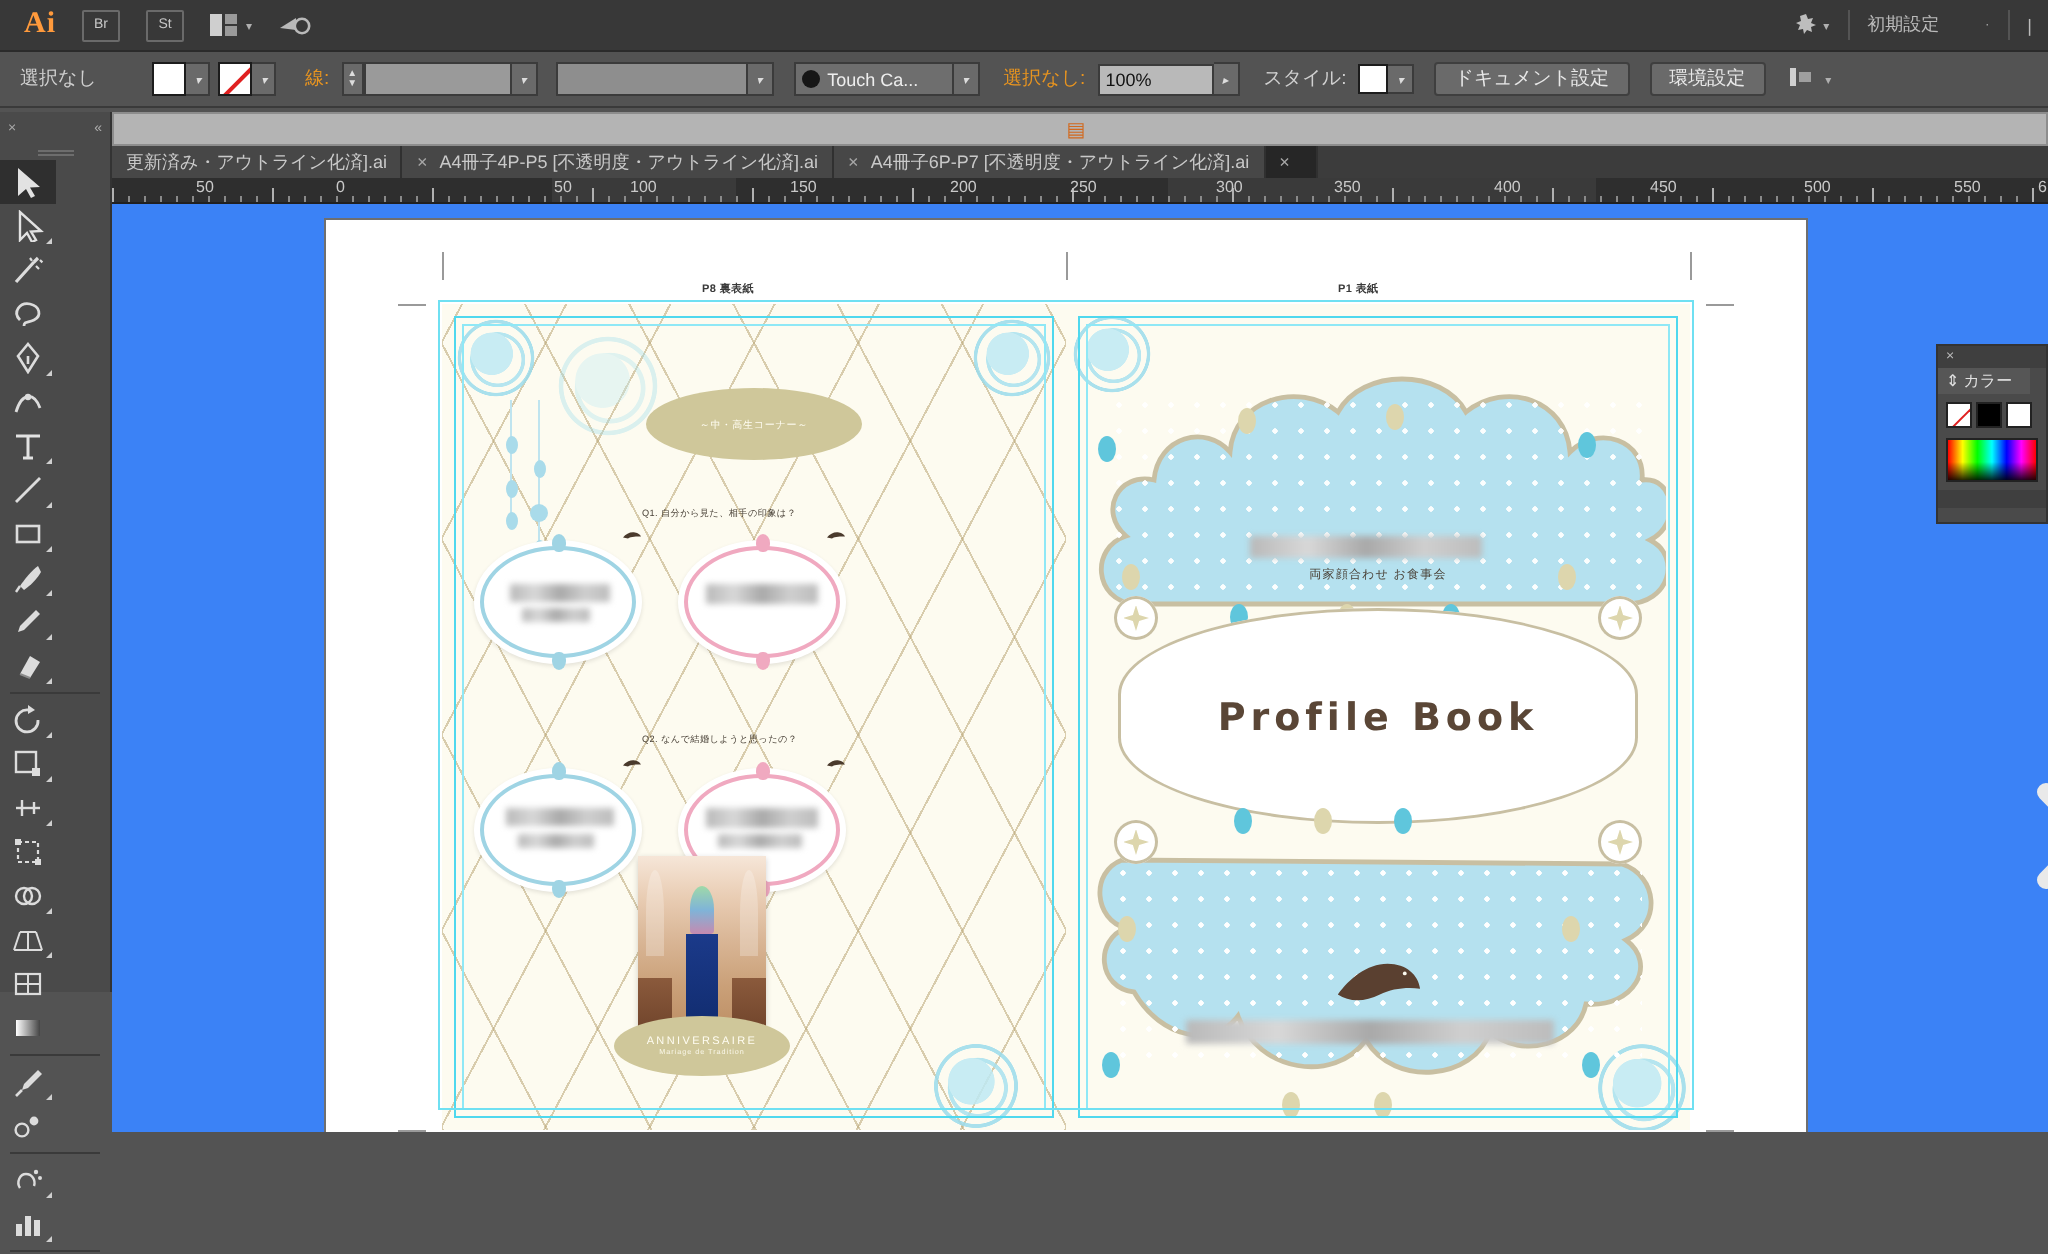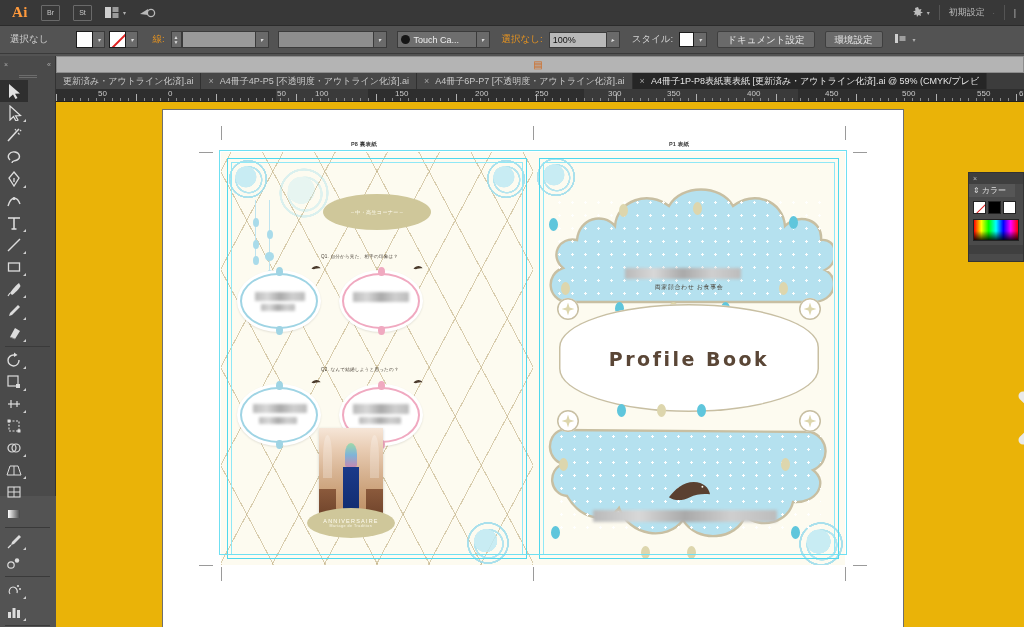--- a/index.html
+++ b/index.html
@@ -25,21 +25,21 @@
   .appbar-btn {
     width: 19px; height: 16px; margin-left: 13px;
     border: 1px solid #6a6a6a; border-radius: 1px;
     display: flex; align-items: center; justify-content: center;
     color: #c8c8c8; font-size: 7px;
   }
   .appbar-btn.nb { border: none; width: auto; }
   .spacer { flex: 1; }
   .appbar-right { display: flex; align-items: center; color: #bbb; font-size: 9px; }
   .appbar-right .sep { width: 1px; height: 15px; background: #545454; margin: 0 9px; }
-  .ws-name { margin-right: 5px; }
+  .ws-name { margin-right: 20px; }
   .caret { font-size: 6px; color: #b0b0b0; margin-left: 3px; }
 
   
   .ctrlbar {
     position: absolute; left: 0; top: 26px; width: 1024px; height: 28px;
     background: #535353; border-bottom: 1px solid #3a3a3a;
     display: flex; align-items: center; font-size: 9.5px; color: #d8d8d8;
   }
   .ctl-label { margin: 0 6px 0 10px; color: #d0d0d0; white-space: nowrap; }
   .ctl-label.orange { color: #e8941f; }
@@ -152,22 +152,22 @@
   .tcell .tri {
     position: absolute; right: 2px; bottom: 2px; width: 0; height: 0;
     border-left: 3px solid transparent; border-bottom: 3px solid #cfcfcf;
   }
   .tcell svg { display: block; }
   .tsep { width: 56px; height: 5px; }
   .tsep i { display: block; margin: 2px 5px 0; height: 1px; background: #3a3a3a; }
 
   
   .canvas {
-    position: absolute; left: 56px; top: 102px; width: 968px; height: 525px;
-    background: #eab308; overflow: hidden;
+    position: absolute; left: 56px; top: 102px; width: 968px; height: 464px;
+    background: #3b82f6; overflow: hidden;
   }
   .page {
     position: absolute; left: 107px; top: 8px; width: 740px; height: 517px;
     background: #ffffff; box-shadow: 0 0 0 1px #6f6f6f;
   }
   .spread {
     position: absolute; left: 58px; top: 30px; width: 624px; height: 437px;
   }
 
   
@@ -450,21 +450,20 @@
     <div class="dtab">
       <span class="x">×</span>
       <span>A4冊子4P-P5 [不透明度・アウトライン化済].ai</span>
     </div>
     <div class="dtab">
       <span class="x">×</span>
       <span>A4冊子6P-P7 [不透明度・アウトライン化済].ai</span>
     </div>
     <div class="dtab active">
       <span class="x">×</span>
-      <span>A4冊子1P-P8表紙裏表紙 [更新済み・アウトライン化済].ai @ 59% (CMYK/プレビ</span>
     </div>
   </div>
 
   <div class="ruler-h">
     <div class="shade" style="left:0;width:220px"></div>
     <div class="shade" style="left:312px;width:216px"></div>
     <div class="shade" style="left:742px;width:226px"></div>
     <div id="ruler-ticks">
         <i class="rtick major" style="left:0px"></i>
         <i class="rtick minor" style="left:8px"></i>

